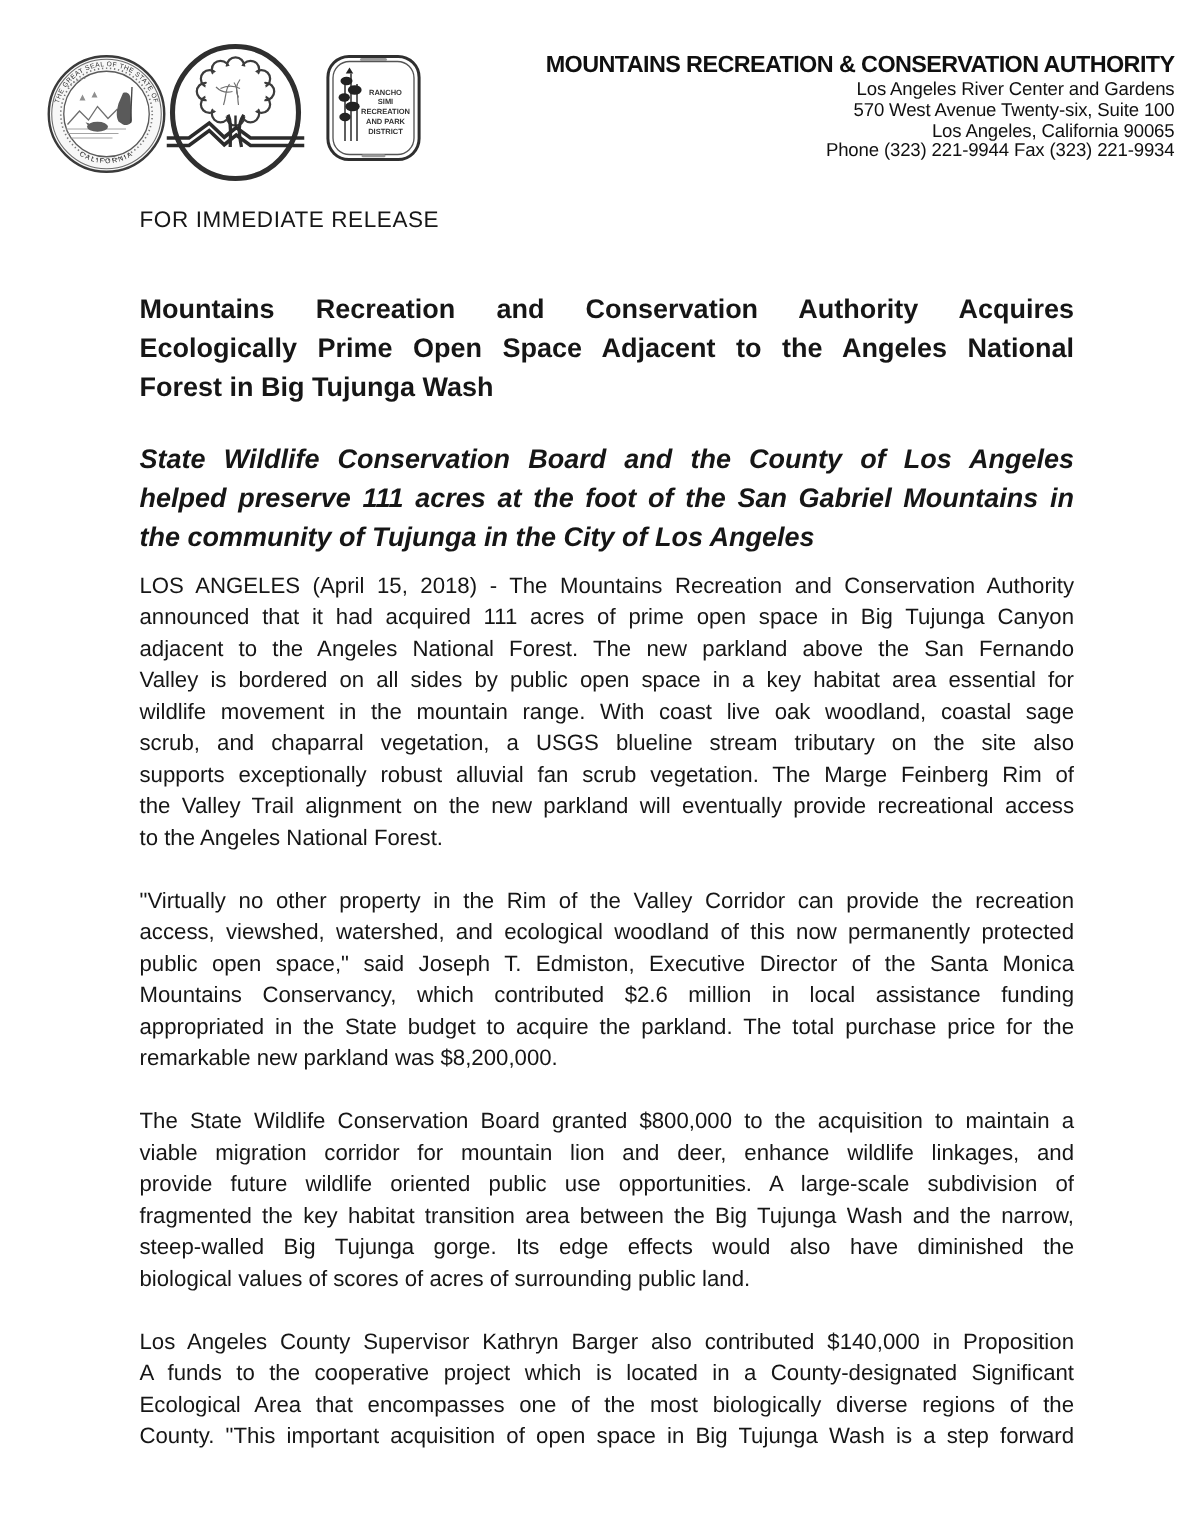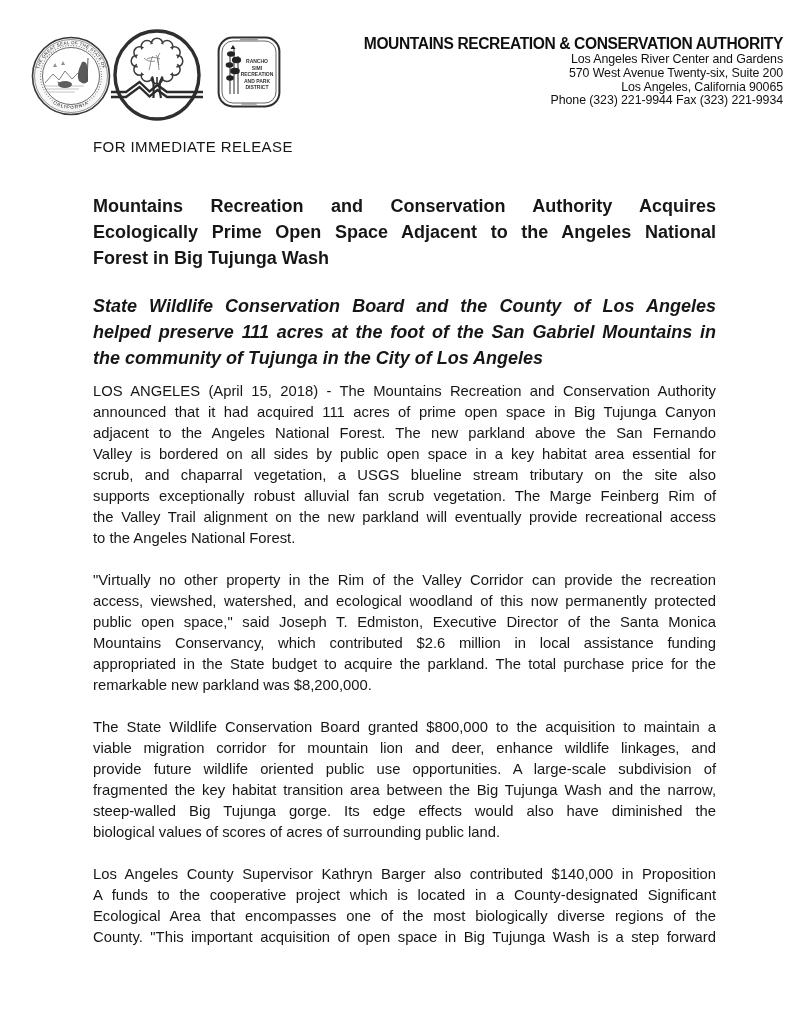--- a/index.html
+++ b/index.html
@@ -119,21 +119,21 @@
         <text x="40" y="33.5">SIMI</text>
         <text x="40" y="40">RECREATION</text>
         <text x="40" y="46.5">AND PARK</text>
         <text x="40" y="53">DISTRICT</text>
       </g>
     </svg>
 
     <div class="org">
       <div class="org-name">MOUNTAINS RECREATION &amp; CONSERVATION AUTHORITY</div>
       <div class="org-line">Los Angeles River Center and Gardens</div>
-      <div class="org-line">570 West Avenue Twenty-six, Suite 200</div>
+      <div class="org-line">570 West Avenue Twenty-six, Suite 100</div>
       <div class="org-line">Los Angeles, California 90065</div>
       <div class="org-line">Phone (323) 221-9944  Fax (323) 221-9934</div>
     </div>
   </header>
 
   <main class="content">
     <div class="release-label">FOR IMMEDIATE RELEASE</div>
     <h1 class="headline" style="margin:0 0 22px 0;" id="headline">
         <div class="jl">Mountains Recreation and Conservation Authority Acquires</div>
         <div class="jl">Ecologically Prime Open Space Adjacent to the Angeles National</div>
@@ -143,20 +143,21 @@
         <div class="jl">State Wildlife Conservation Board and the County of Los Angeles</div>
         <div class="jl">helped preserve 111 acres at the foot of the San Gabriel Mountains in</div>
         <div class="ll">the community of Tujunga in the City of Los Angeles</div>
       </h2>
     <div id="paragraphs">
         <div class="para">
           <div class="jl">LOS ANGELES (April 15, 2018) - The Mountains Recreation and Conservation Authority</div>
           <div class="jl">announced that it had acquired 111 acres of prime open space in Big Tujunga Canyon</div>
           <div class="jl">adjacent to the Angeles National Forest.  The new parkland above the San Fernando</div>
           <div class="jl">Valley is bordered on all sides by public open space in a key habitat area essential for</div>
+          <div class="jl">wildlife movement in the mountain range.  With coast live oak woodland, coastal sage</div>
           <div class="jl">scrub, and chaparral vegetation, a USGS blueline stream tributary on the site also</div>
           <div class="jl">supports exceptionally robust alluvial fan scrub vegetation.  The Marge Feinberg Rim of</div>
           <div class="jl">the Valley Trail alignment on the new parkland will eventually provide recreational access</div>
           <div class="ll">to the Angeles National Forest.</div>
         </div>
         <div class="para">
           <div class="jl">"Virtually no other property in the Rim of the Valley Corridor can provide the recreation</div>
           <div class="jl">access, viewshed, watershed, and ecological woodland of this now permanently protected</div>
           <div class="jl">public open space," said Joseph T. Edmiston, Executive Director of the Santa Monica</div>
           <div class="jl">Mountains Conservancy, which contributed $2.6 million in local assistance funding</div>

